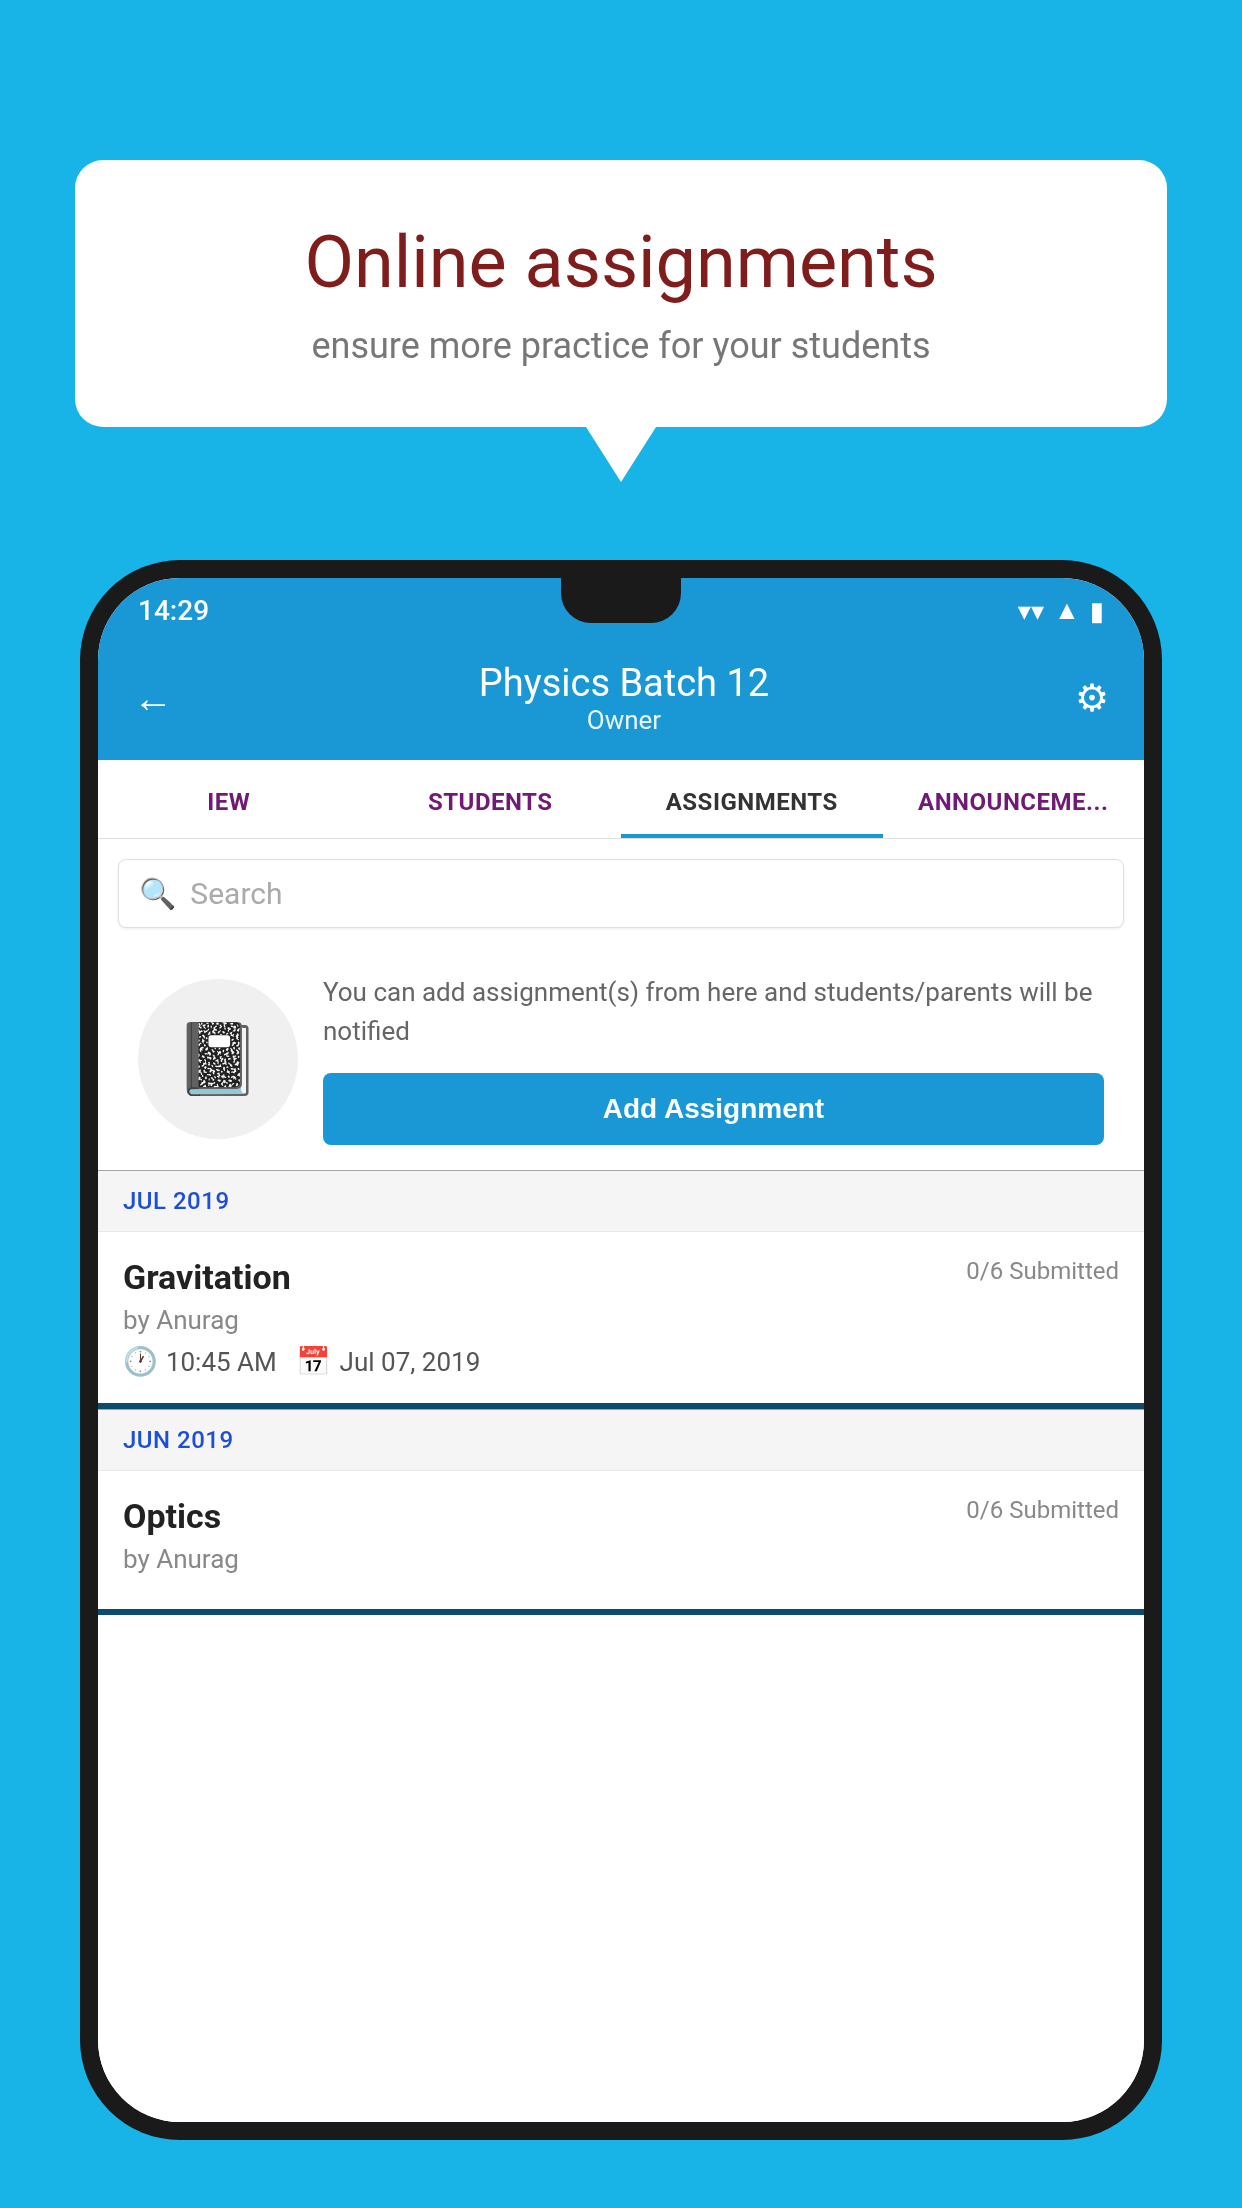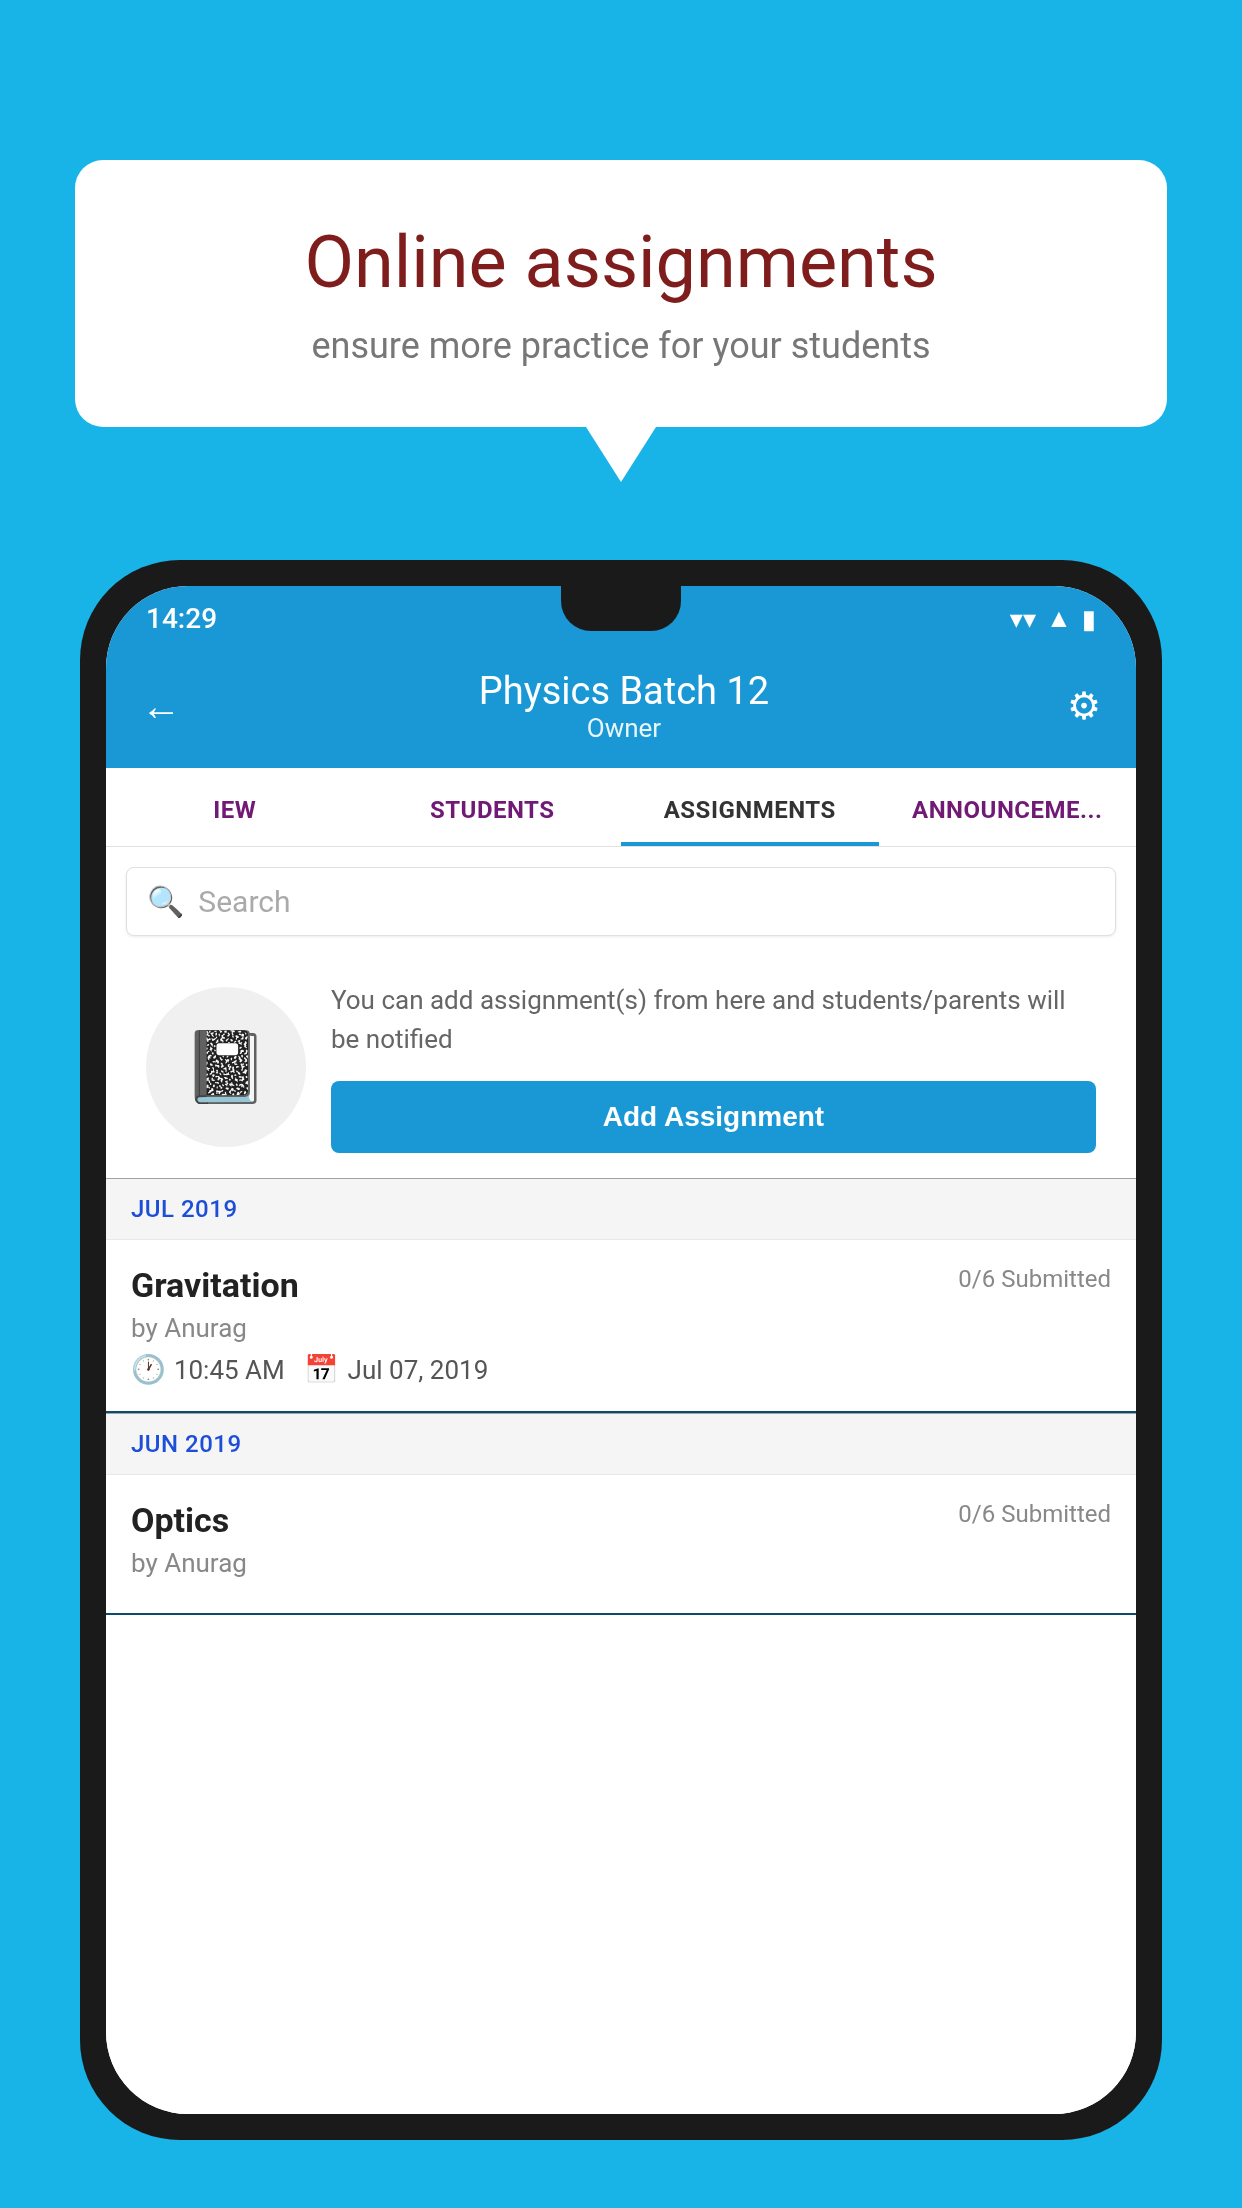--- a/index.html
+++ b/index.html
@@ -64,21 +64,21 @@
       bottom: 0px;
     }
 
     .phone-frame {
       width: 100%;
       height: 1580px;
       background: #1a1a1a;
       border-radius: 100px;
       position: relative;
       overflow: hidden;
-      padding: 26px;
+      padding: 18px;
     }
 
     .phone-screen {
       width: 100%;
       height: 100%;
       background: white;
       border-radius: 82px;
       overflow: hidden;
       position: relative;
       display: flex;
@@ -285,21 +285,21 @@
       color: #1d4ed8;
       font-weight: 500;
       letter-spacing: 0.5px;
       border-top: 1px solid #a3a3a3;
       border-bottom: 1px solid #e8e8e8;
     }
 
     
     .assignment-item {
       padding: 25px 25px;
-      border-bottom: 2px solid #0c4a6e;
+      border-bottom: 6px solid #0c4a6e;
       background: white;
     }
 
     .assignment-top-row {
       display: flex;
       justify-content: space-between;
       align-items: flex-start;
       margin-bottom: 8px;
     }
 

